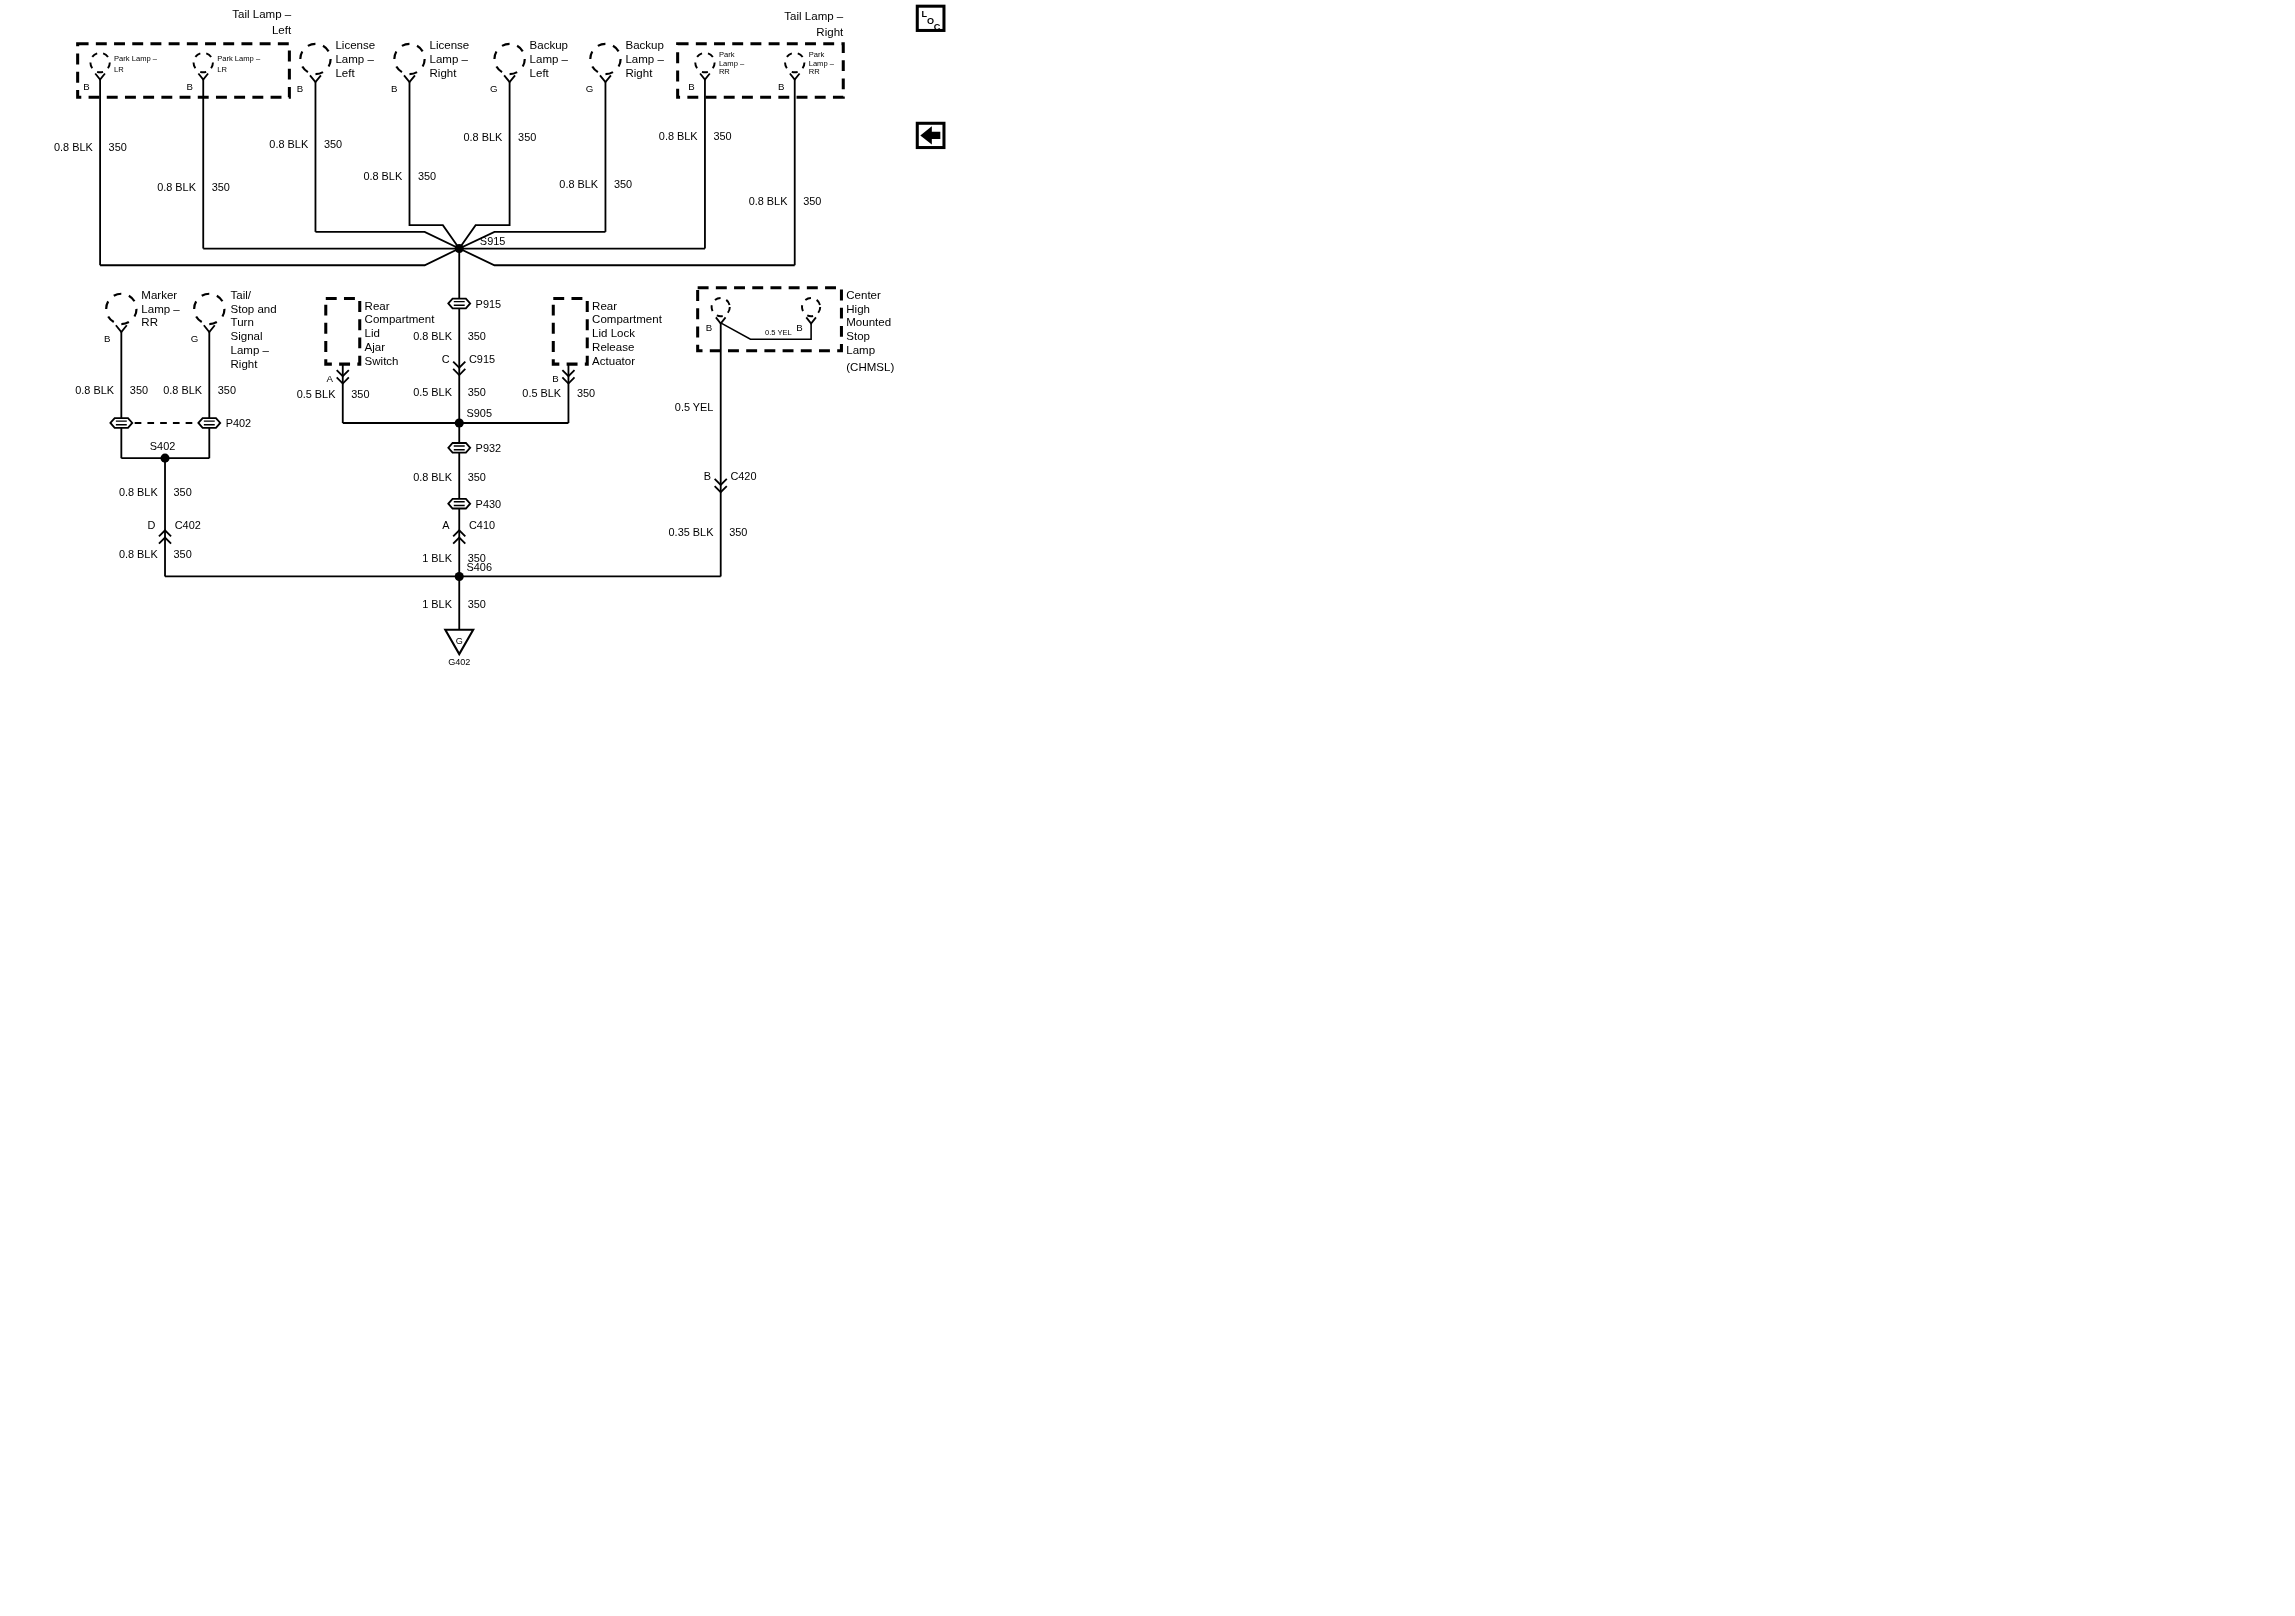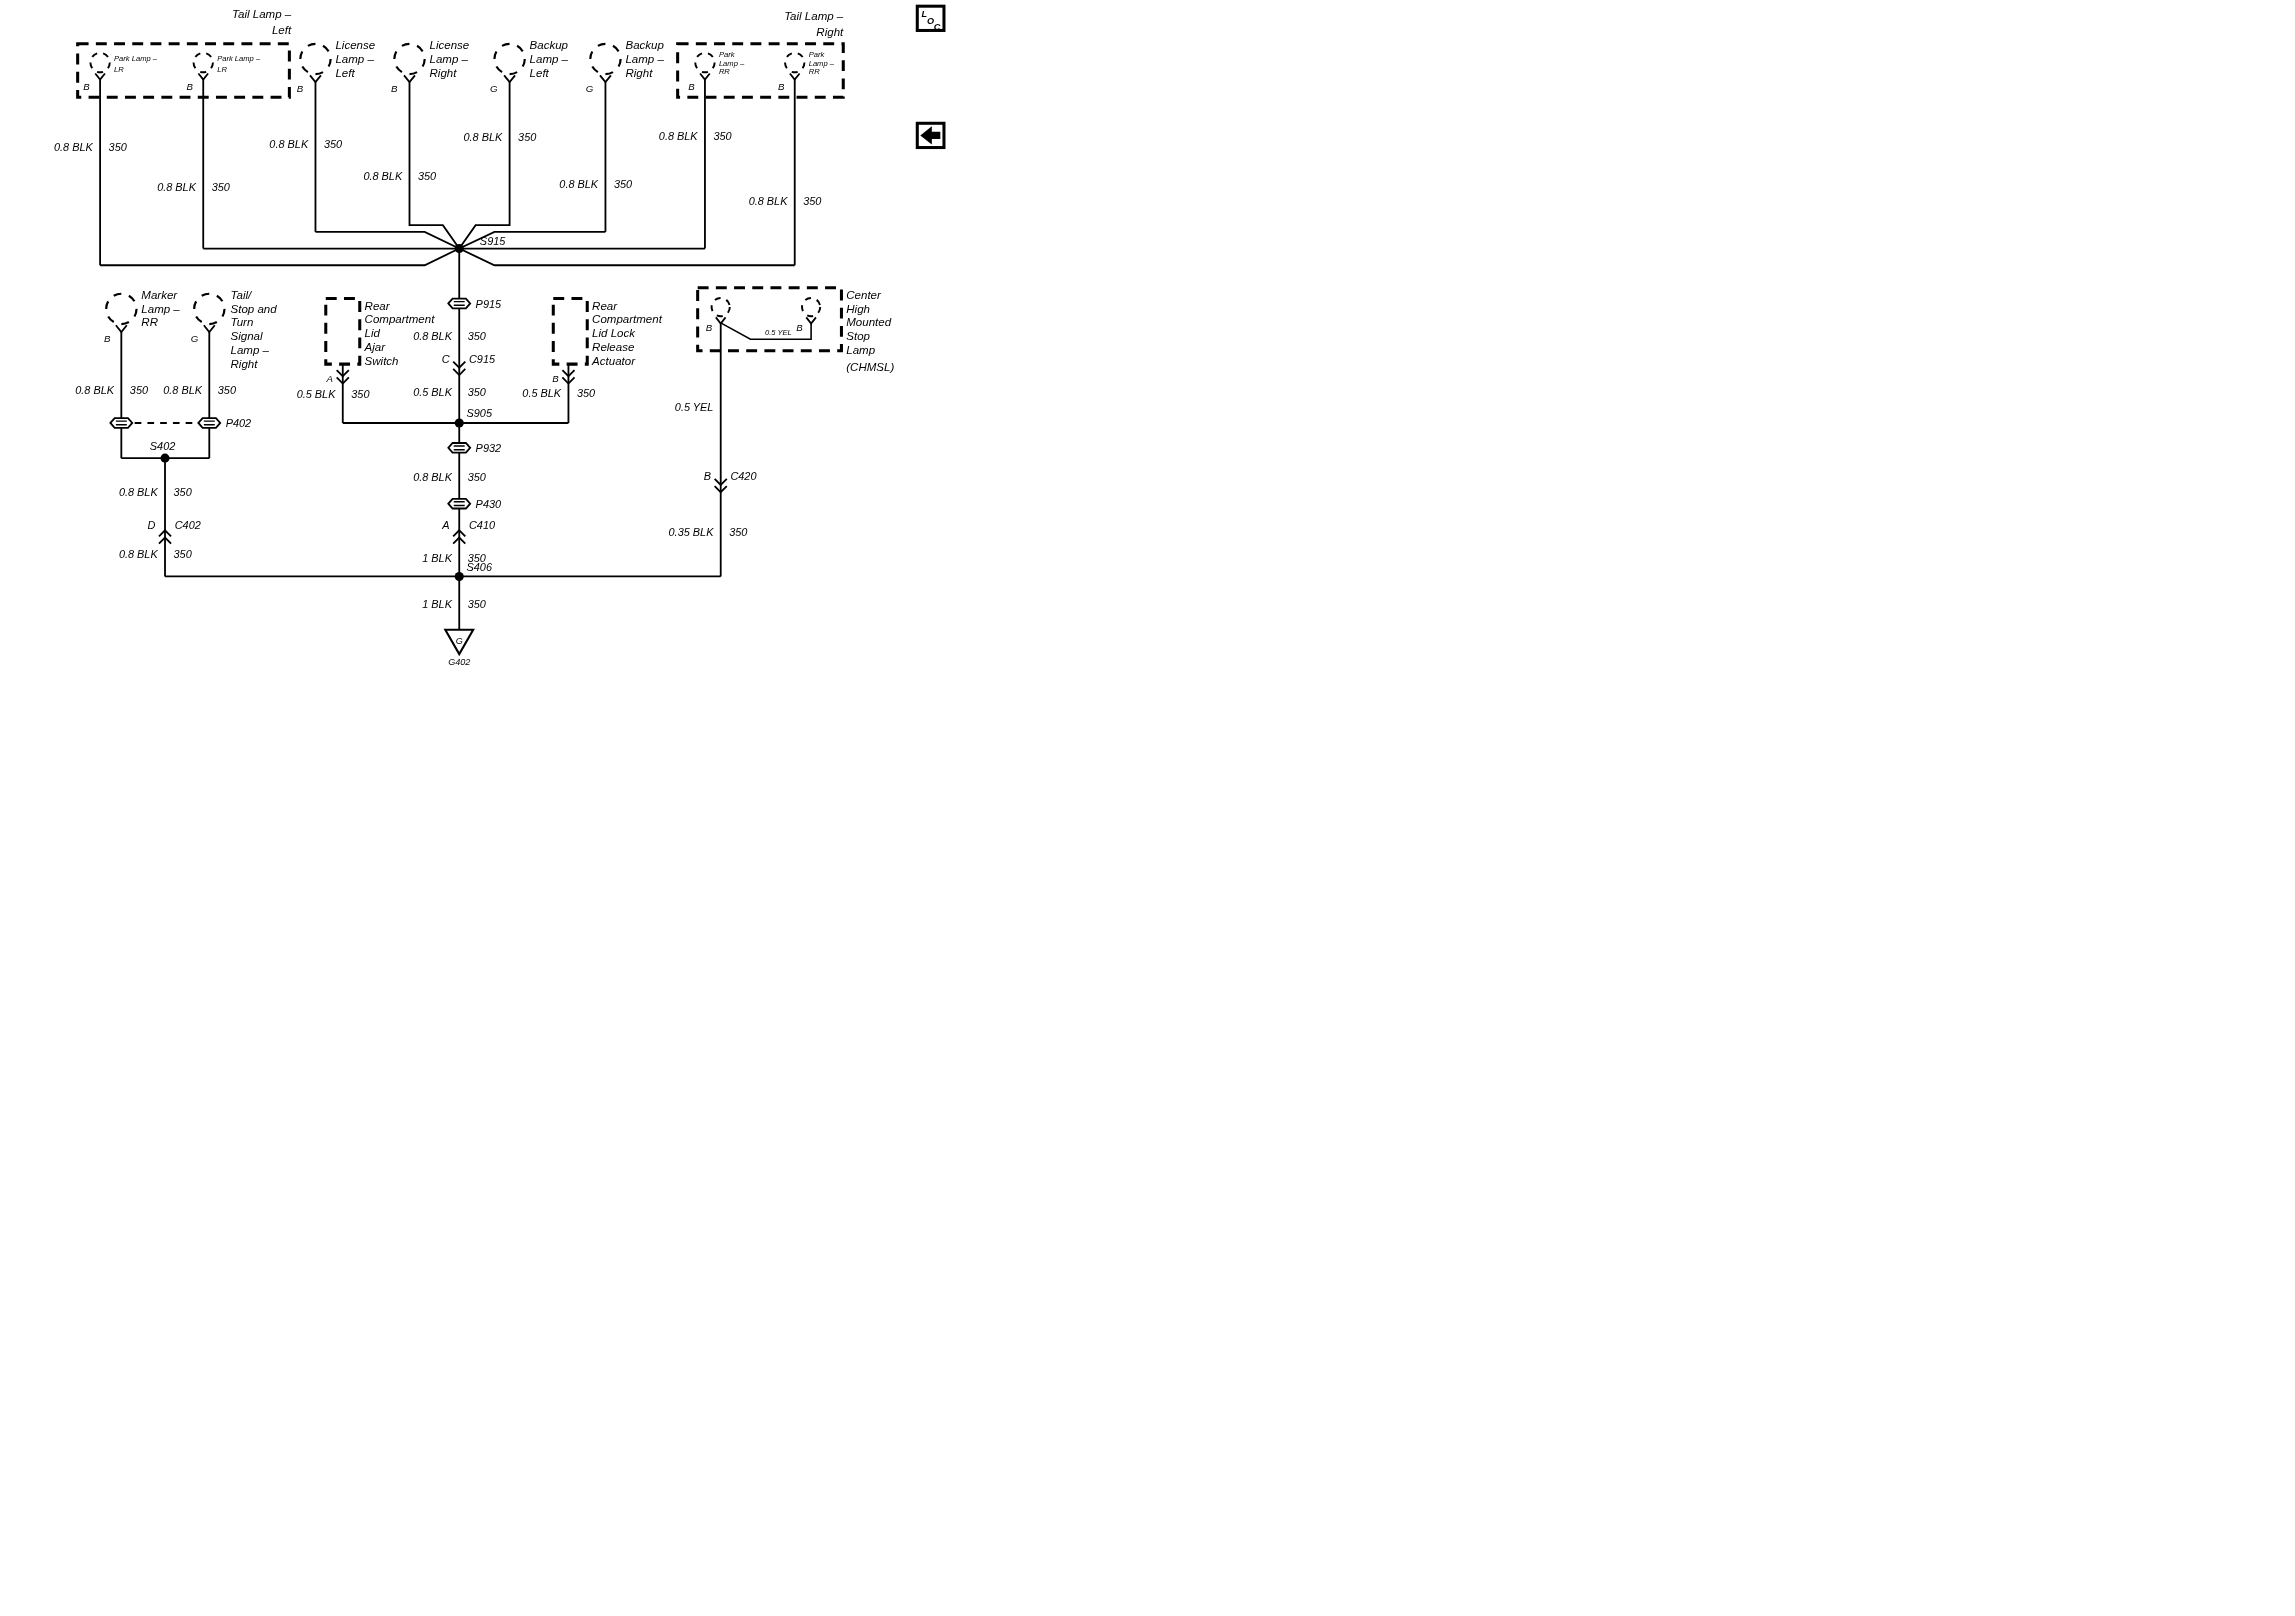--- a/index.html
+++ b/index.html
@@ -1,16 +1,16 @@
 <!DOCTYPE html>
 <html style="font-size:9.7px"><head>
 <meta charset="utf-8">
 <style>
   html,body{margin:0;padding:0;background:#ffffff;}
-  .page{width:947px;height:670px;background:#fff;position:relative;font-style:italic;}
+  .page{width:947px;height:670px;background:#fff;position:relative;}
   svg{display:block;font-family:"Liberation Sans", sans-serif;}
   text{fill:#000;}
   .t19{font-size:19px;}
   .t18{font-size:18px;}
   .t13{font-size:12.5px;}
   .t15{font-size:15px;}
   .t16{font-size:16px;}
   .t14b{font-size:15px;font-weight:bold;}
   .wire{stroke:#000;stroke-width:3;fill:none;}
   .wire2{stroke:#000;stroke-width:2.6;fill:none;}

